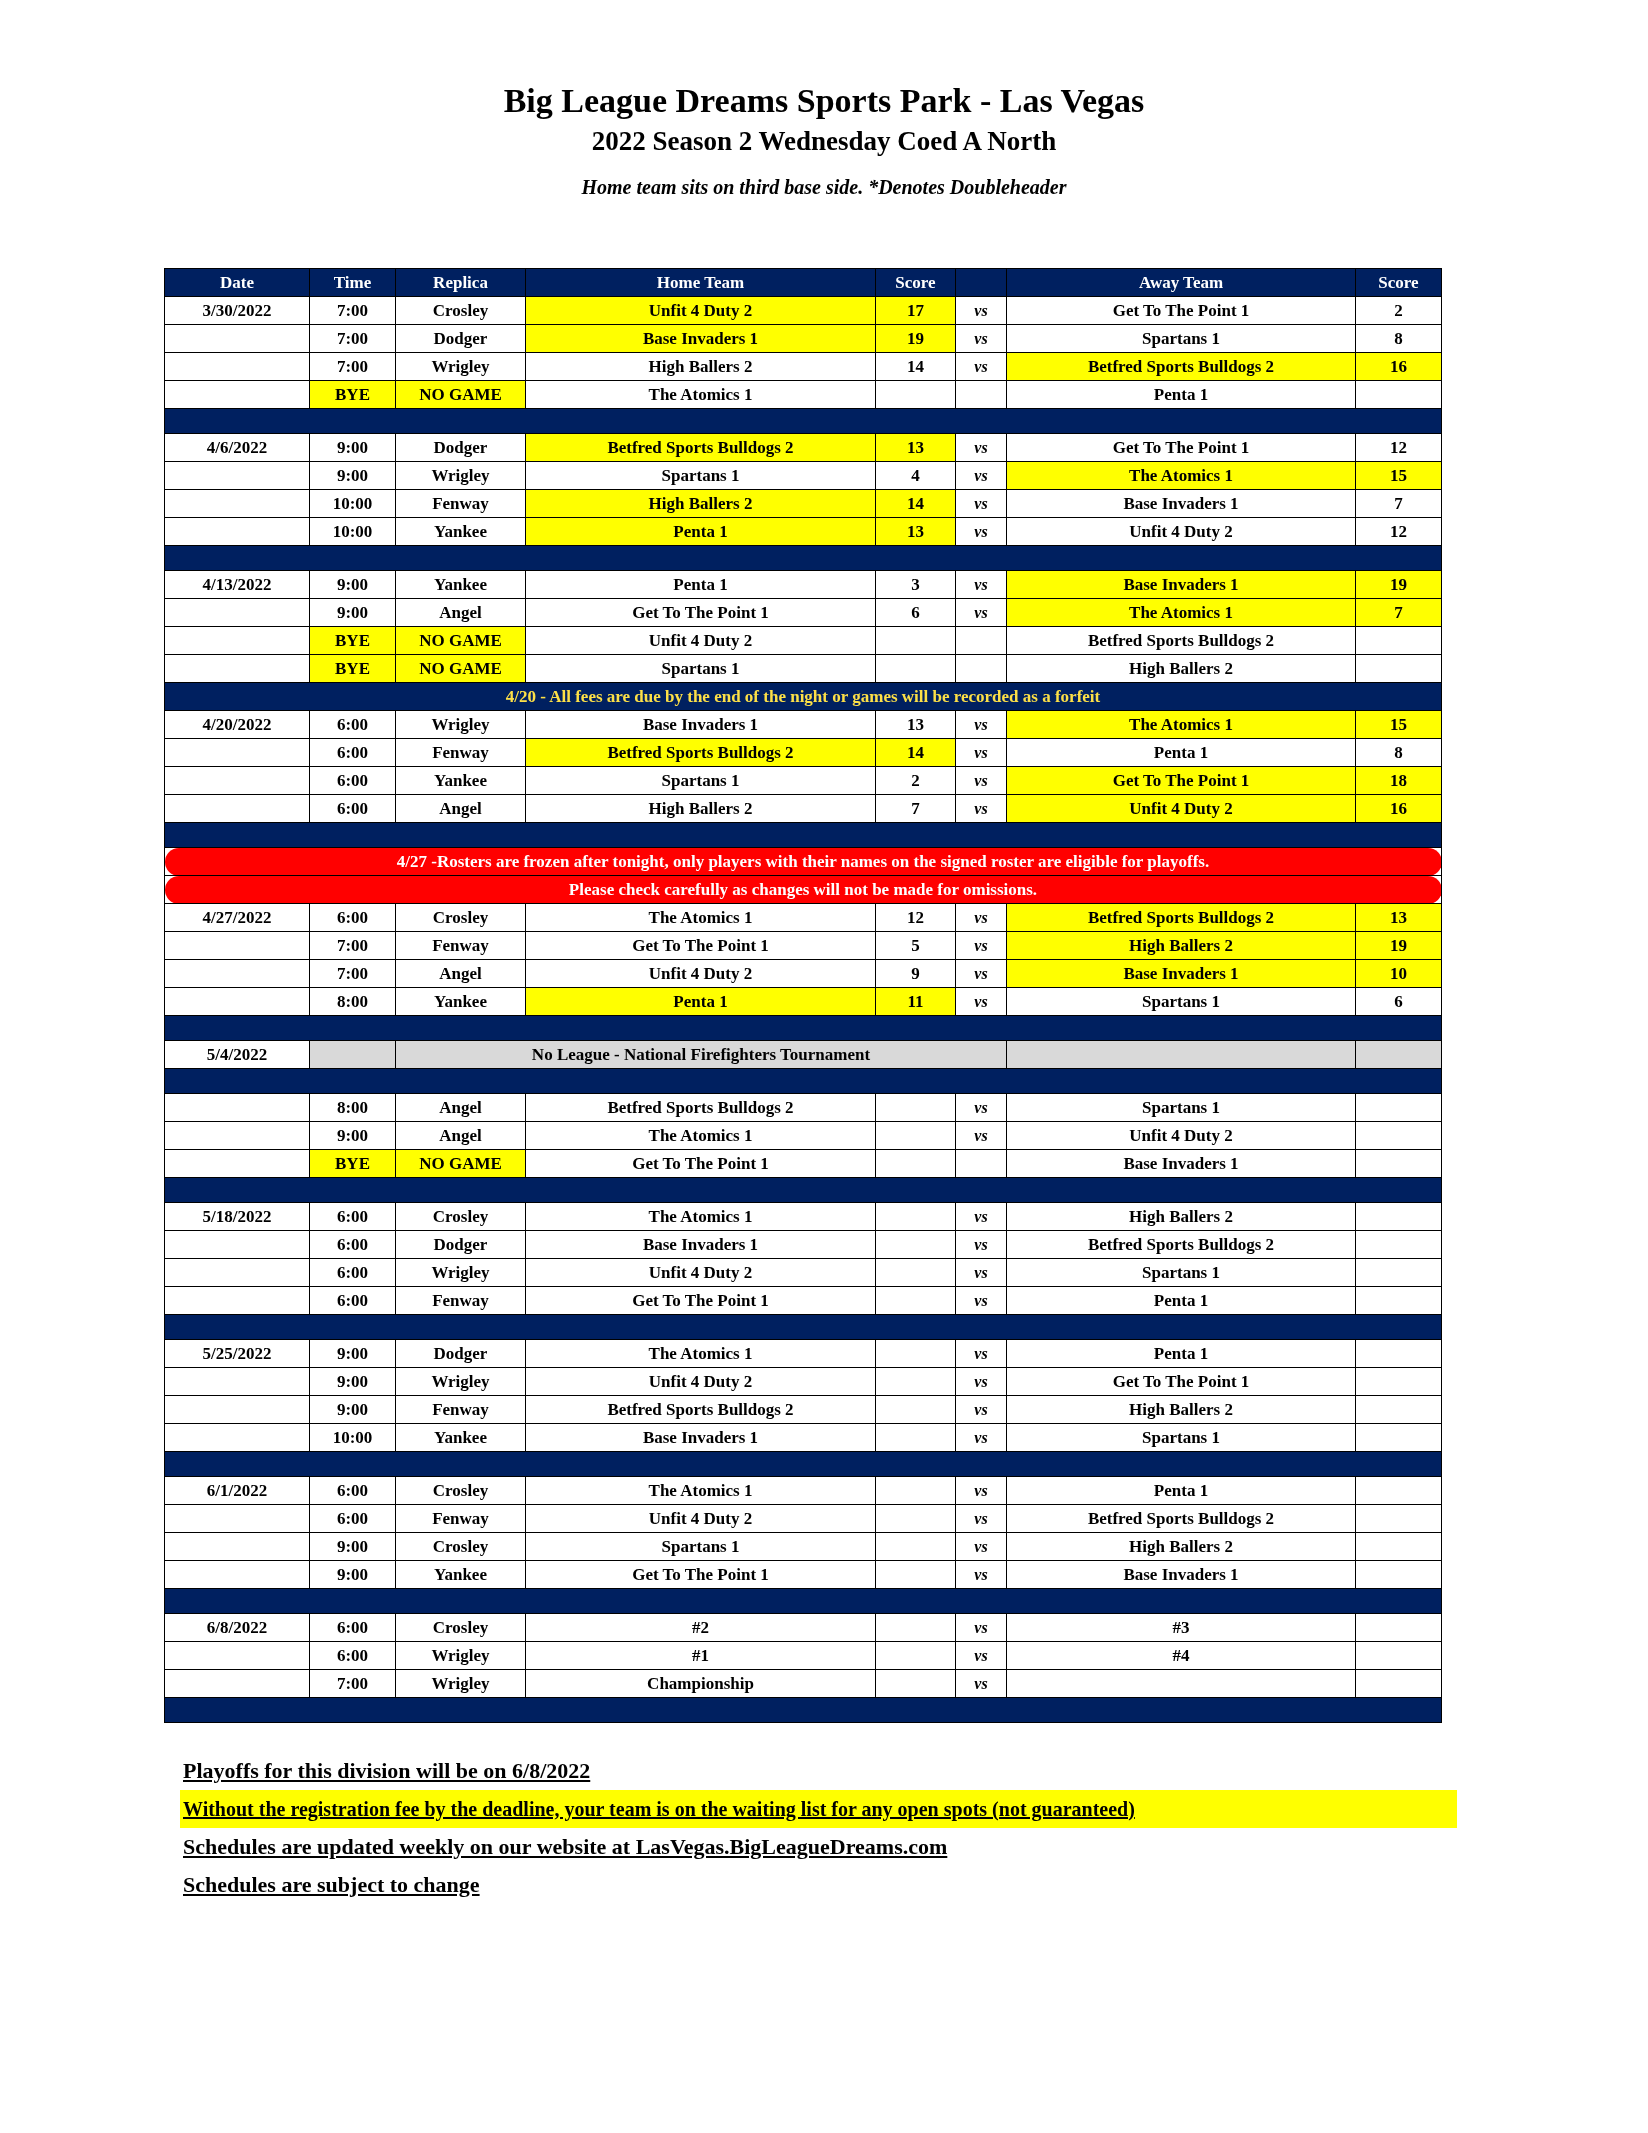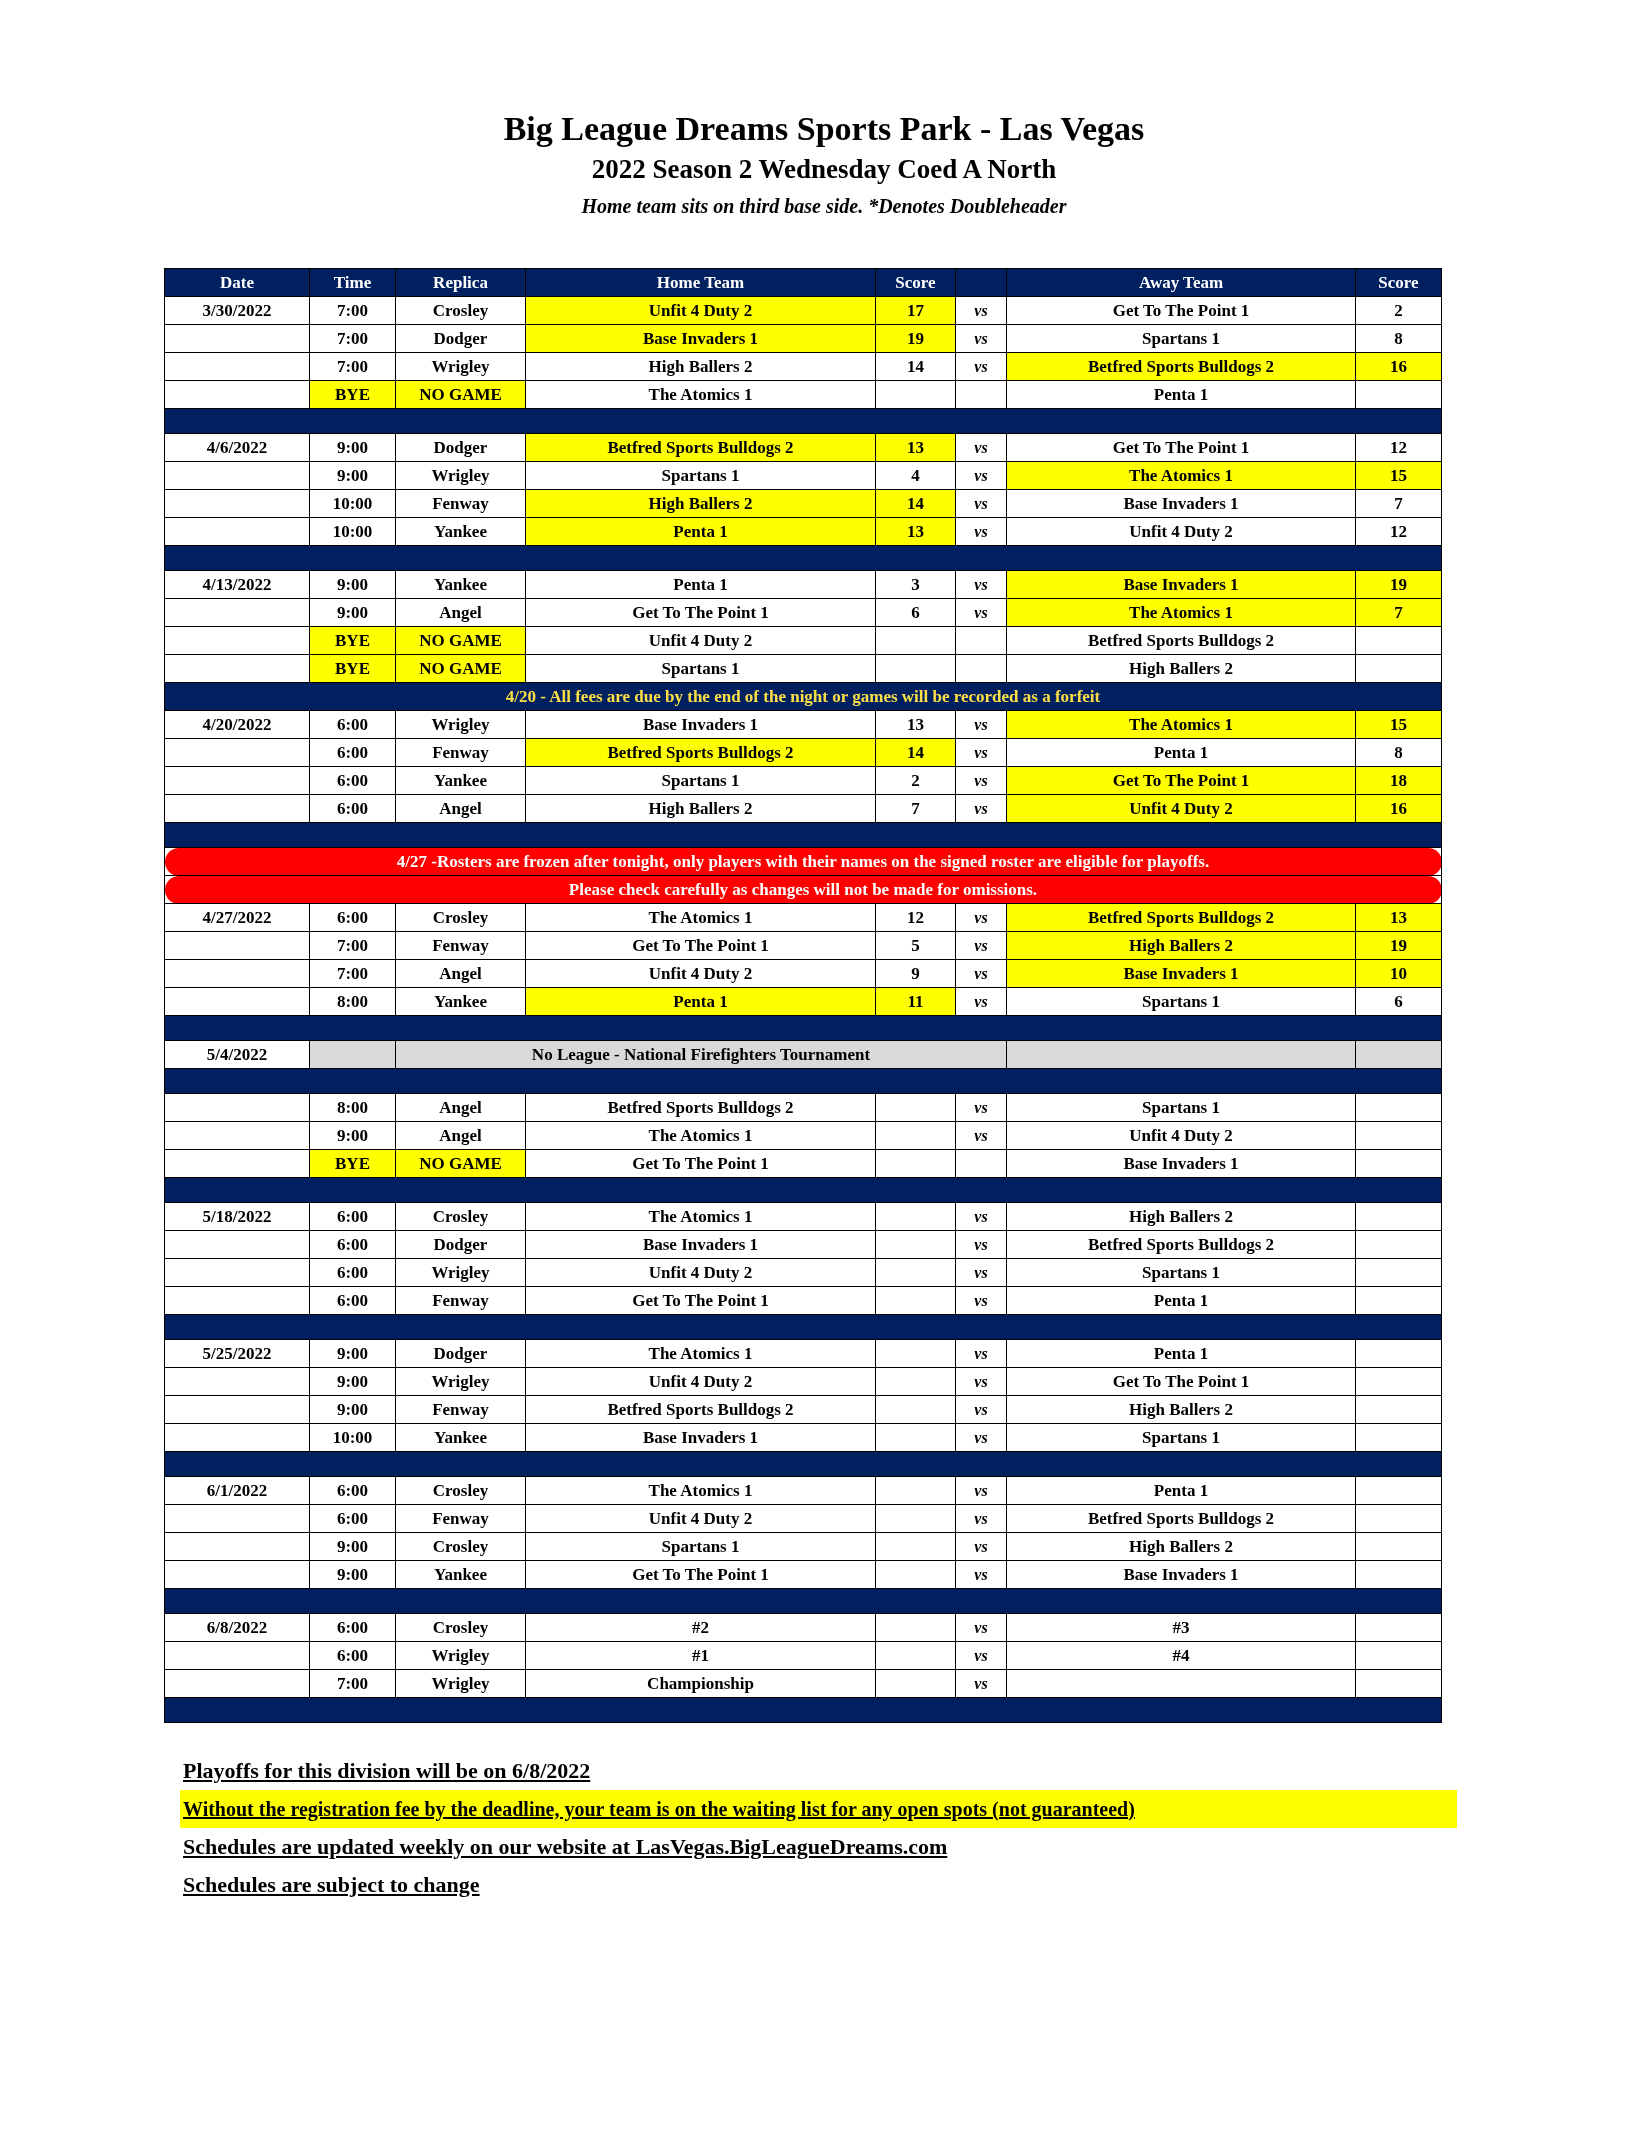--- a/index.html
+++ b/index.html
@@ -1,21 +1,21 @@
 <!DOCTYPE html>
 <html style="--navy: #002060; --yellow: #FFFF00; --red: #FF0000; --gray: #D9D9D9;"><head>
 <meta charset="utf-8">
 <style>
   :root { --navy:#002060; --yellow:#FFFF00; --red:#FF0000; --gray:#D9D9D9; }
   html,body{margin:0;padding:0;background:#fff;}
   .page{position:relative;width:1648px;height:2133px;background:#fff;font-family:"Liberation Serif",serif;color:#000;overflow:hidden;}
-  .header-block{text-align:center;padding-top:110px;}
+  .header-block{text-align:center;padding-top:82px;}
   .title{font-size:34px;font-weight:bold;}
   .subtitle{font-size:27px;font-weight:bold;margin-top:6px;}
-  .note{font-size:20px;font-weight:bold;font-style:italic;margin-top:10px;}
+  .note{font-size:20px;font-weight:bold;font-style:italic;margin-top:19px;}
   table.schedule{position:absolute;left:164px;top:268px;width:1277px;border-collapse:collapse;table-layout:fixed;}
   .schedule th,.schedule td{border:1px solid #000;height:27px;padding:0 3px;font-size:17px;font-weight:bold;text-align:center;white-space:nowrap;overflow:hidden;}
   .schedule th{background:var(--navy);color:#fff;}
   td.sep{background:var(--navy);height:24px;}
   tr.banner-navy td{background:var(--navy);color:#fde047;}
   tr.banner-red td{background:var(--red);color:#fff;border-radius:14px;}
   td.win,td.hl{background:var(--yellow);}
   td.gray{background:var(--gray);}
   td.vs{font-style:italic;font-size:16px;}
   .footer{position:absolute;left:180px;top:1752px;width:1277px;}

